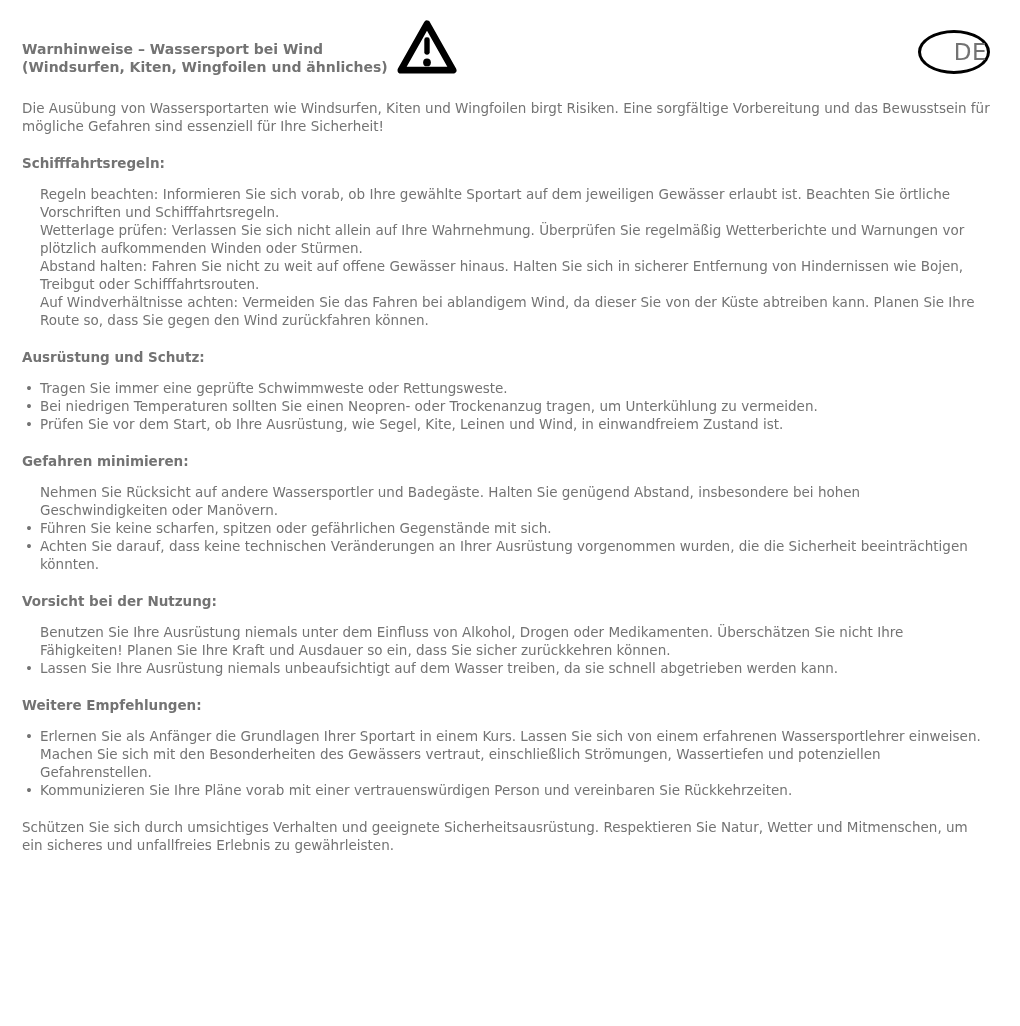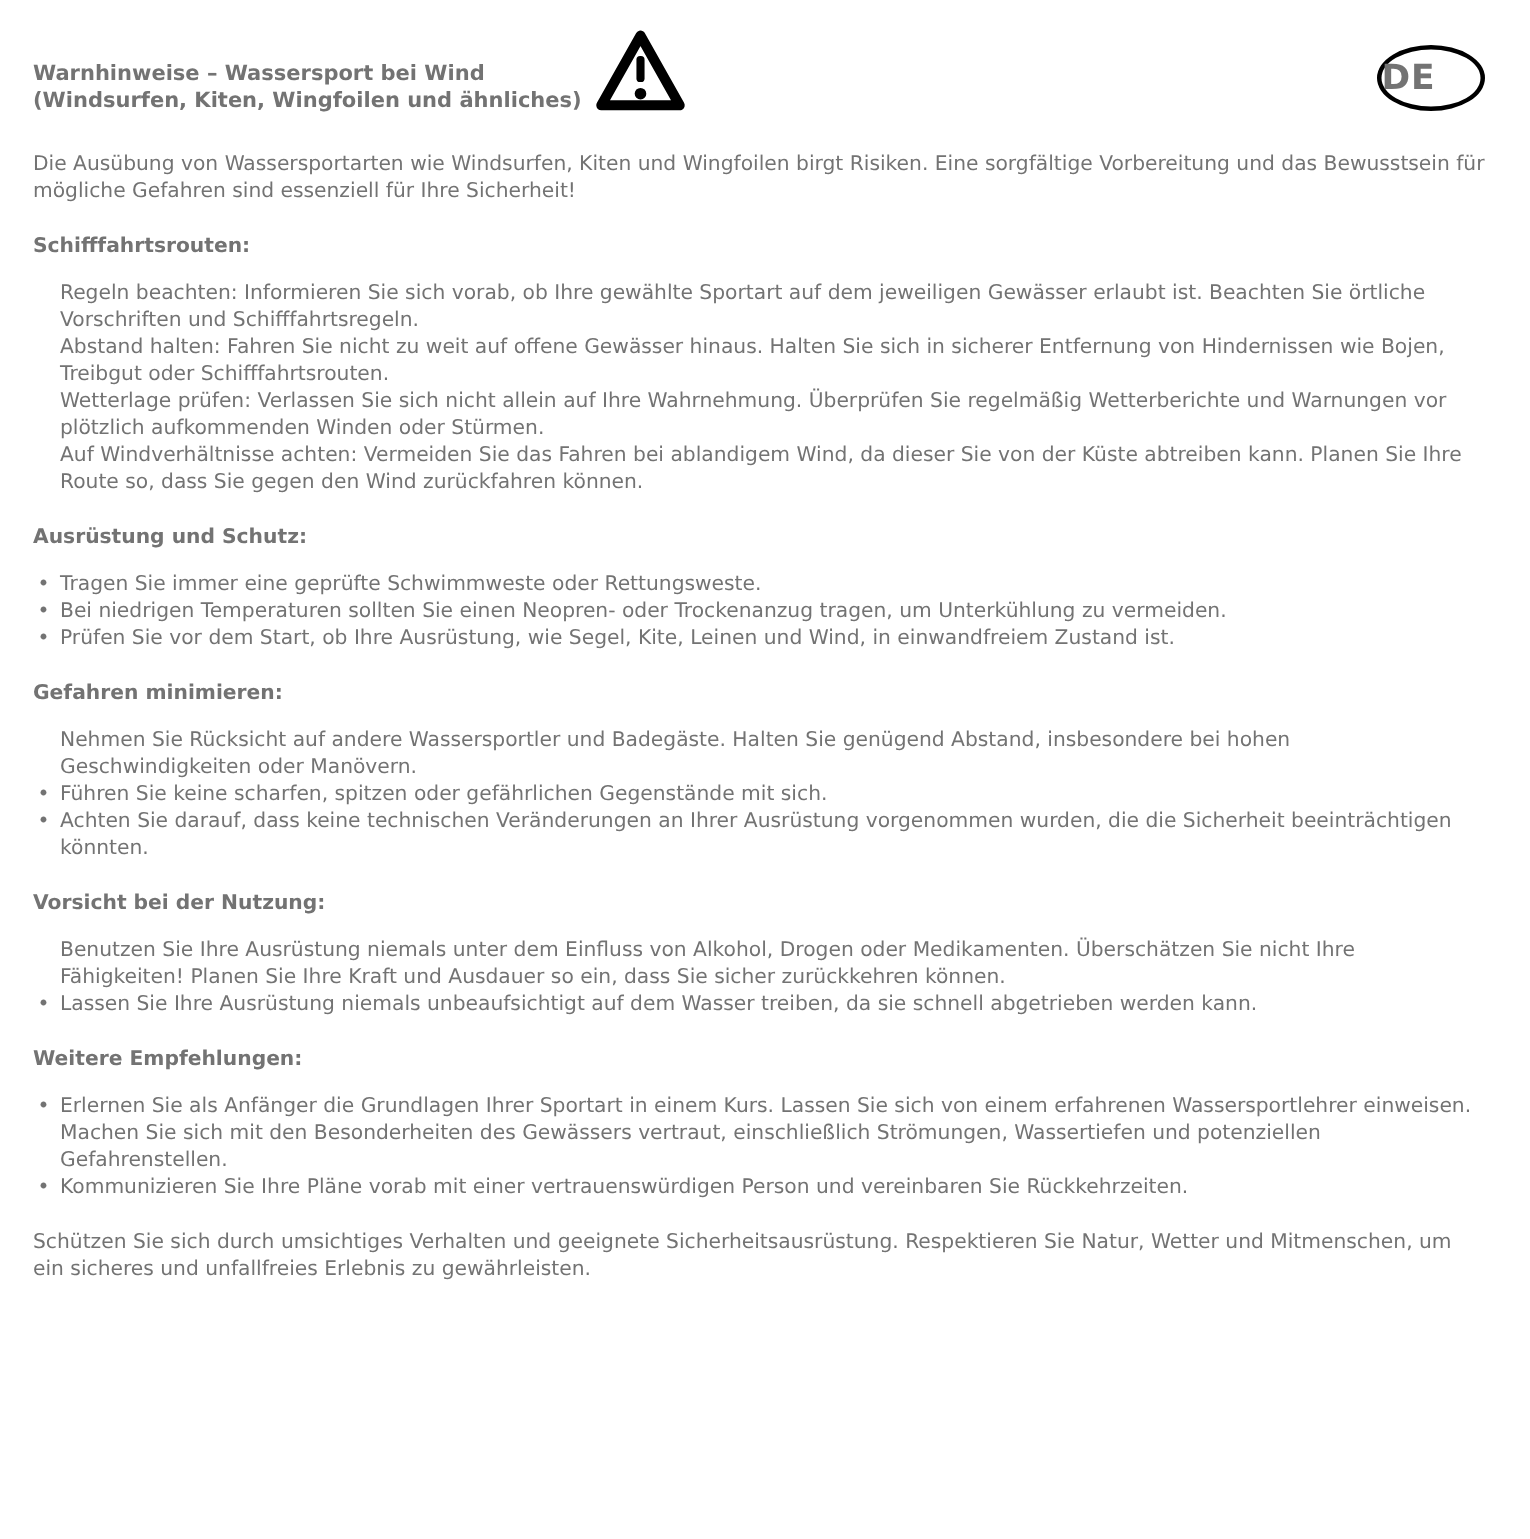--- a/index.html
+++ b/index.html
@@ -37,22 +37,22 @@
   }
   .lang-badge {
     margin-left: auto;
     margin-top: 12px;
     width: 72px;
     height: 44px;
     border: 3.5px solid #000;
     border-radius: 50%;
     display: flex;
     align-items: center;
-    justify-content: flex-start;
-    font-weight: bold;
+    justify-content: flex-end;
+    font-weight: normal;
     font-size: 23px;
     letter-spacing: 0.5px;
     box-sizing: border-box;
   }
   
   .section { margin-top: 19px; }
   .section h2 {
     margin: 0 0 13px 0;
     font-size: 13.5px;
     font-weight: bold;
@@ -94,29 +94,29 @@
     <div class="lang-badge">
       <span>DE</span>
     </div>
   </div>
 
   <div class="section tight">
     <p class="para">Die Ausübung von Wassersportarten wie Windsurfen, Kiten und Wingfoilen birgt Risiken. Eine sorgfältige Vorbereitung und das Bewusstsein für mögliche Gefahren sind essenziell für Ihre Sicherheit!</p>
   </div>
 
   <div class="section">
-    <h2>Schifffahrtsrouten:</h2>
+    <h2>Schifffahrtsregeln:</h2>
     <div class="item indent">
       <span class="text">Regeln beachten: Informieren Sie sich vorab, ob Ihre gewählte Sportart auf dem jeweiligen Gewässer erlaubt ist. Beachten Sie örtliche Vorschriften und Schifffahrtsregeln.</span>
     </div>
     <div class="item indent">
-      <span class="text">Abstand halten: Fahren Sie nicht zu weit auf offene Gewässer hinaus. Halten Sie sich in sicherer Entfernung von Hindernissen wie Bojen, Treibgut oder Schifffahrtsrouten.</span>
+      <span class="text">Wetterlage prüfen: Verlassen Sie sich nicht allein auf Ihre Wahrnehmung. Überprüfen Sie regelmäßig Wetterberichte und Warnungen vor plötzlich aufkommenden Winden oder Stürmen.</span>
     </div>
     <div class="item indent">
-      <span class="text">Wetterlage prüfen: Verlassen Sie sich nicht allein auf Ihre Wahrnehmung. Überprüfen Sie regelmäßig Wetterberichte und Warnungen vor plötzlich aufkommenden Winden oder Stürmen.</span>
+      <span class="text">Abstand halten: Fahren Sie nicht zu weit auf offene Gewässer hinaus. Halten Sie sich in sicherer Entfernung von Hindernissen wie Bojen, Treibgut oder Schifffahrtsrouten.</span>
     </div>
     <div class="item indent">
       <span class="text">Auf Windverhältnisse achten: Vermeiden Sie das Fahren bei ablandigem Wind, da dieser Sie von der Küste abtreiben kann. Planen Sie Ihre Route so, dass Sie gegen den Wind zurückfahren können.</span>
     </div>
   </div>
 
   <div class="section">
     <h2>Ausrüstung und Schutz:</h2>
     <div class="item bullet">
       <span class="dot">•</span>

